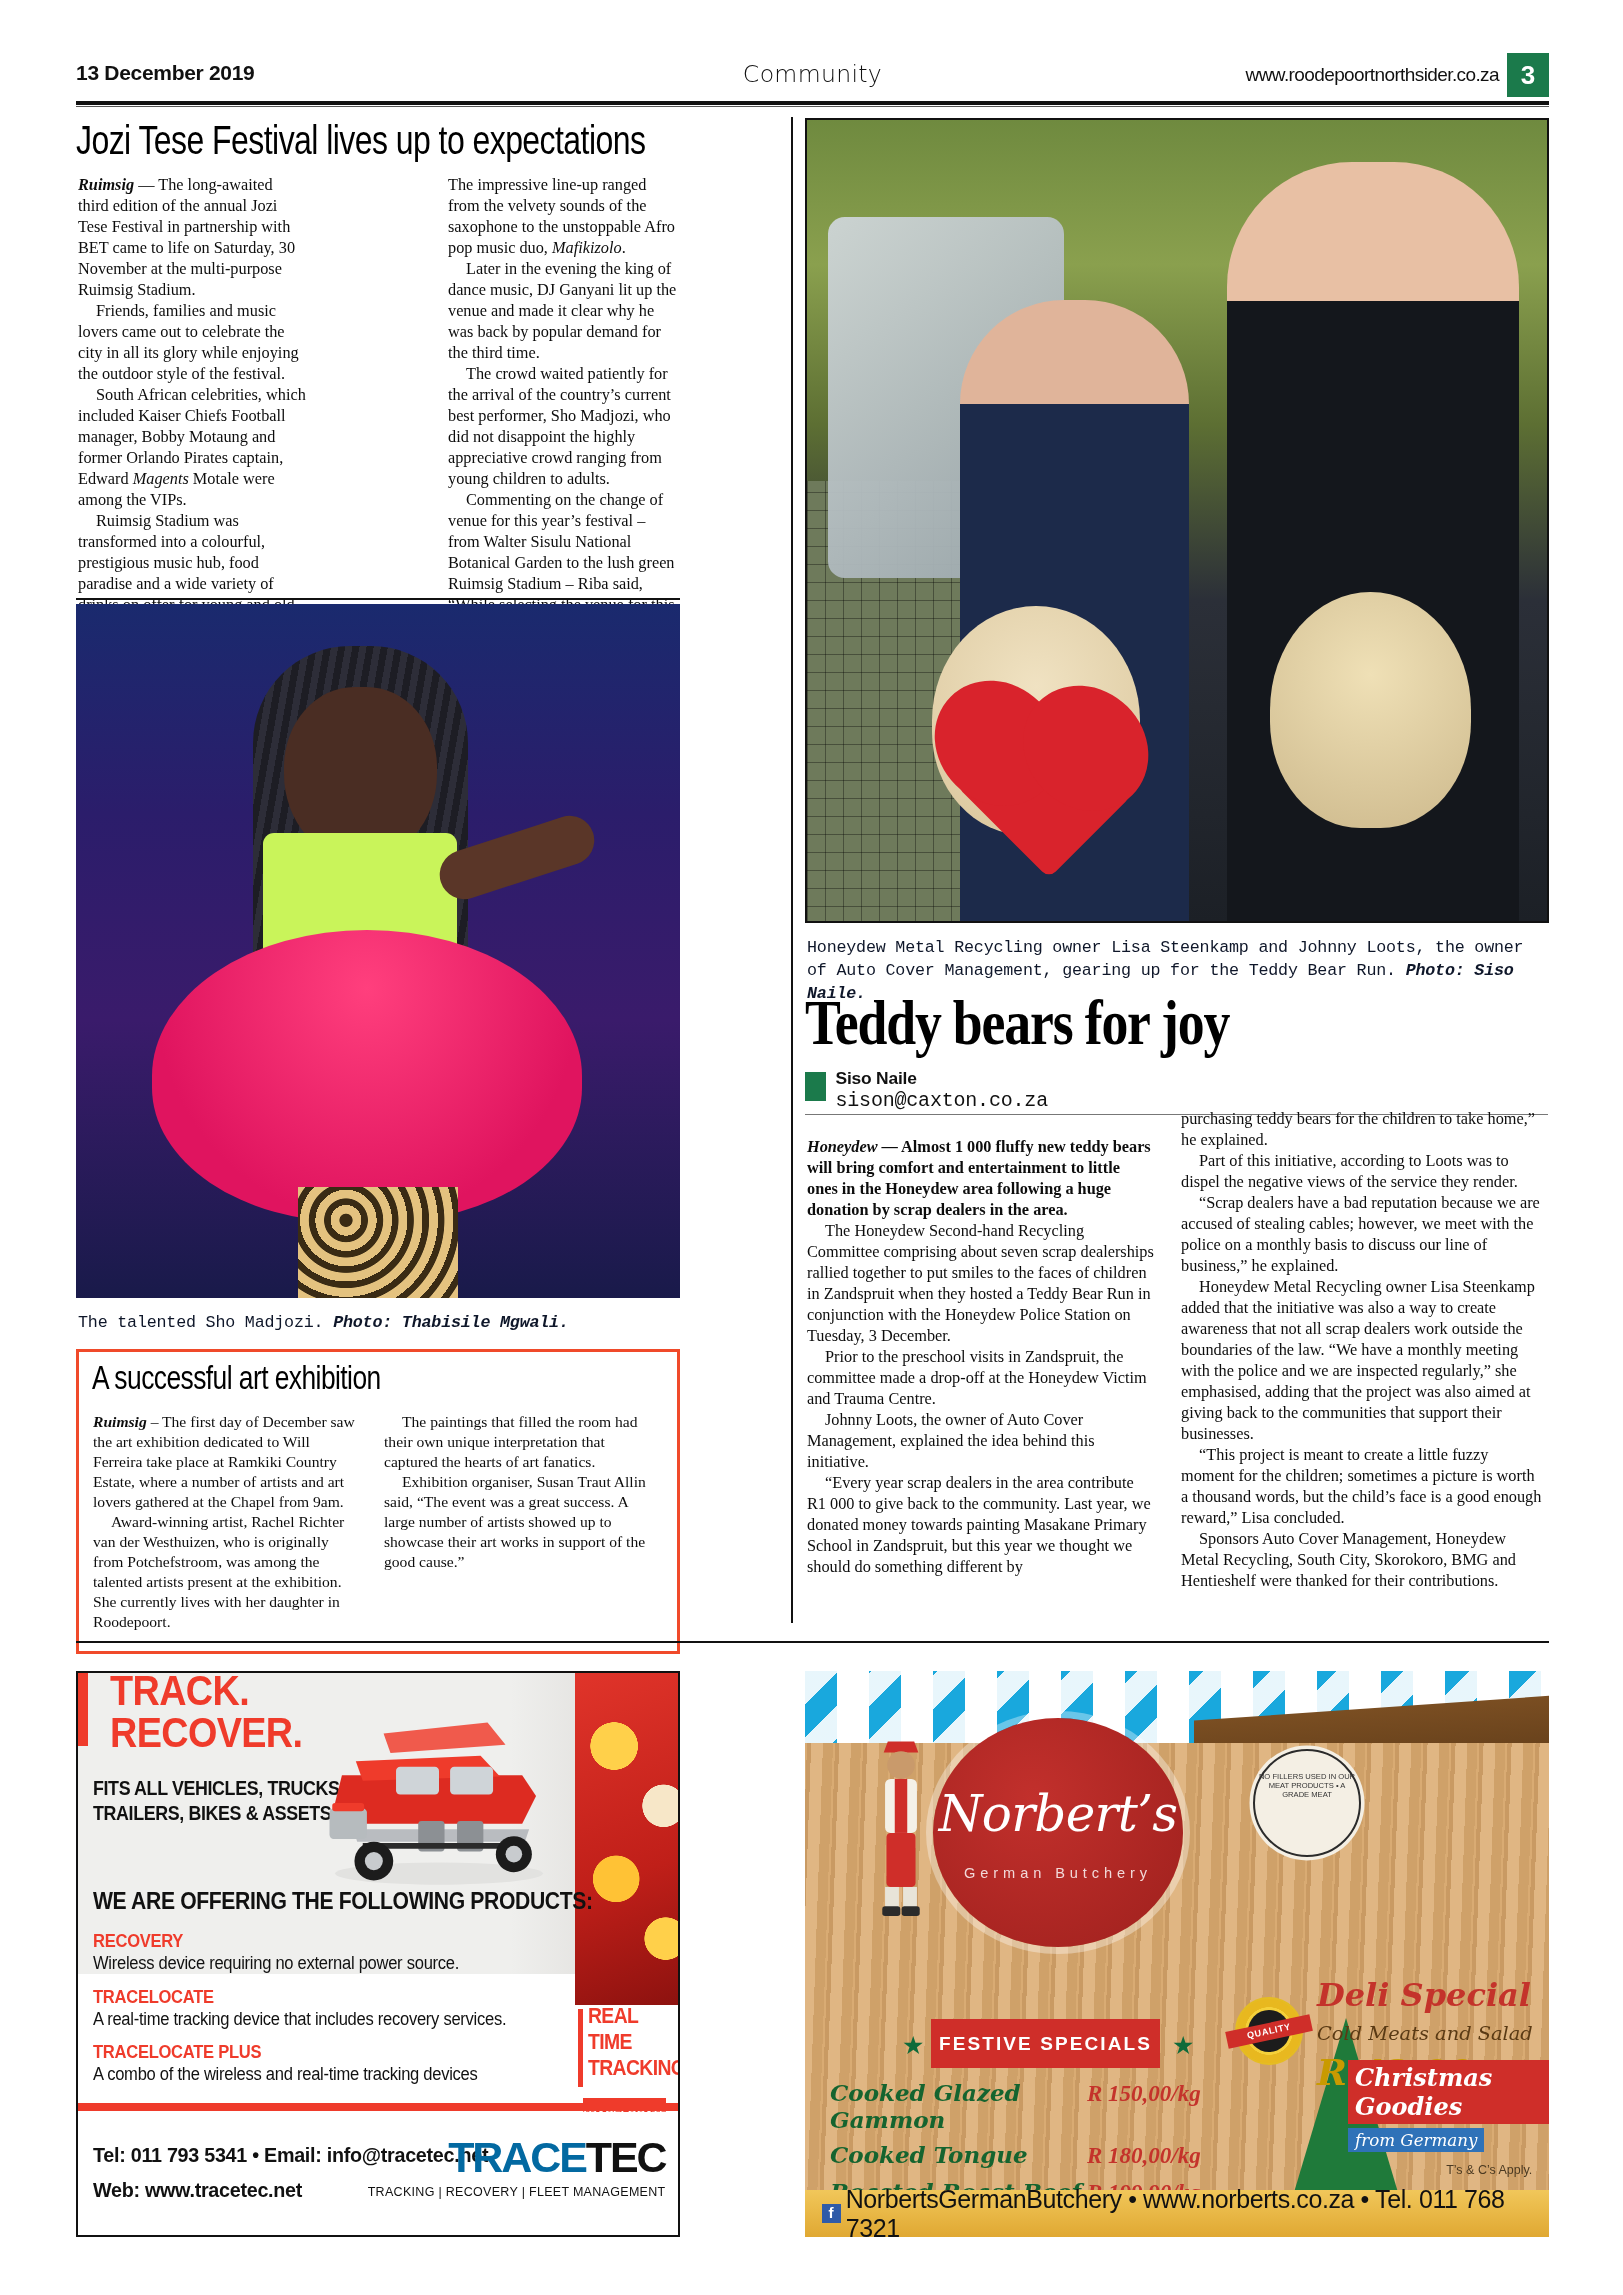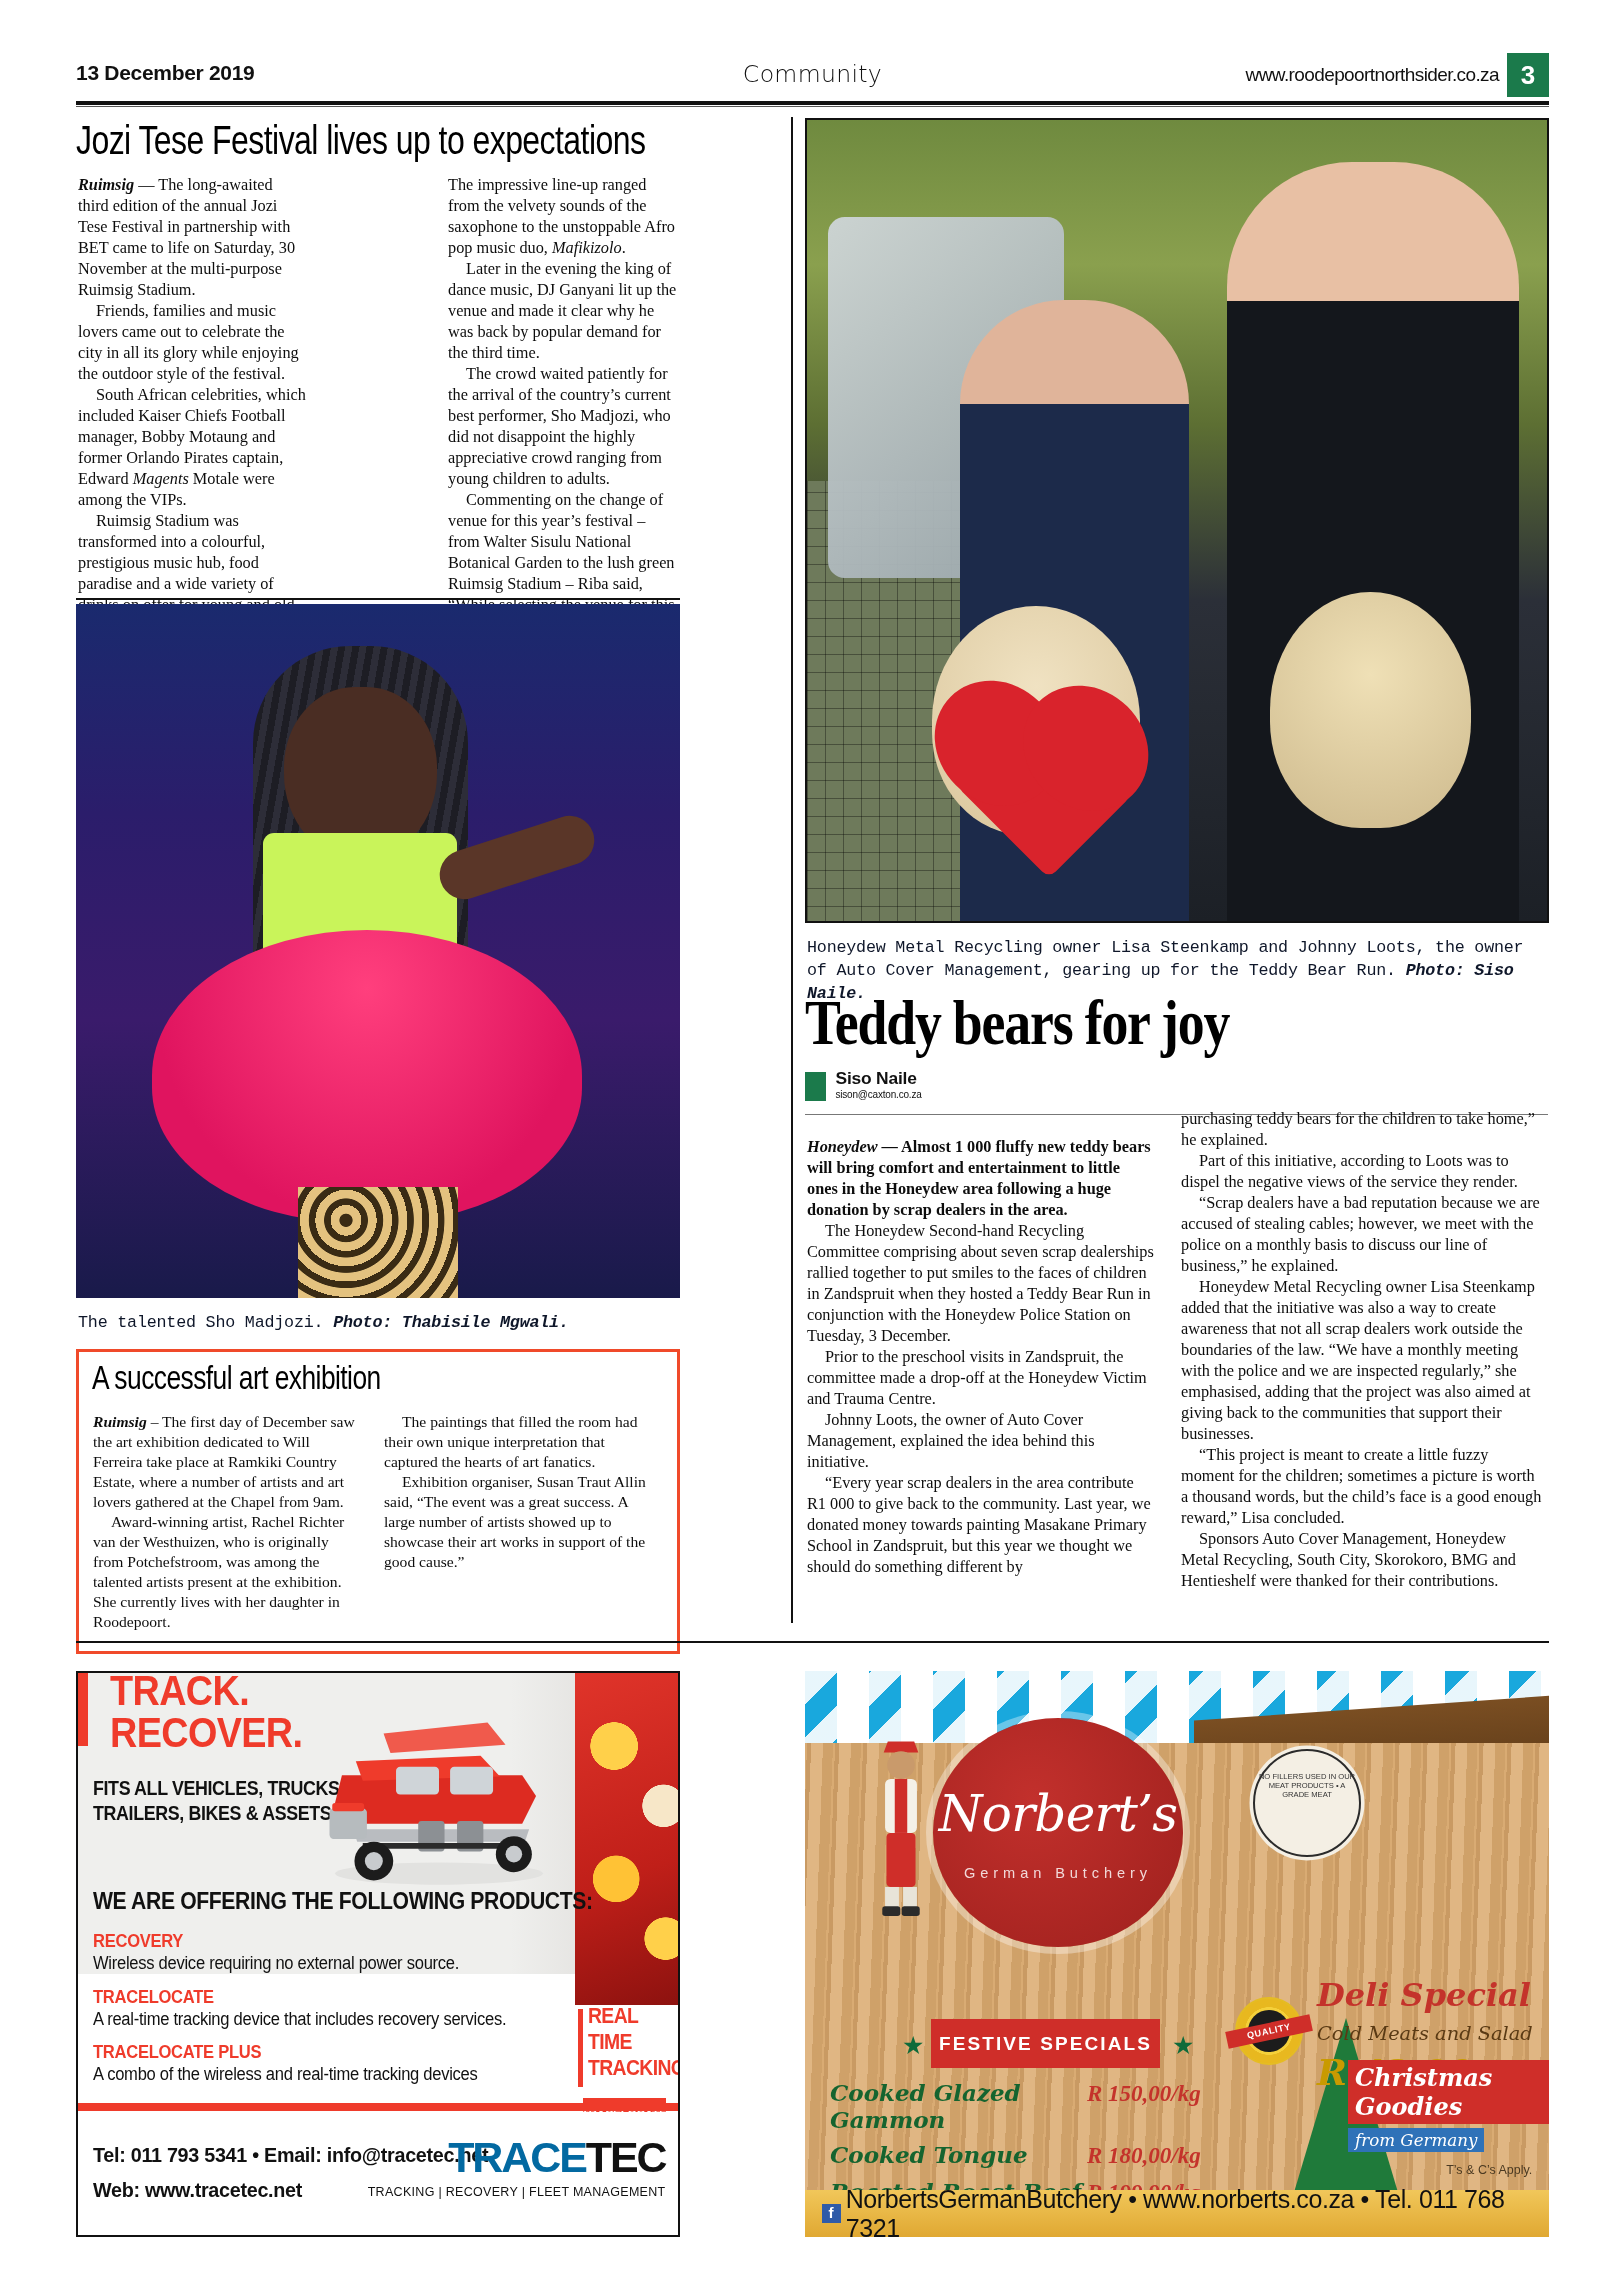--- a/index.html
+++ b/index.html
@@ -72,21 +72,21 @@
   .tt-logo-main .k{color:#111;}
   .tt-logo-sub{font-family:"Liberation Sans",sans-serif;font-size:12.5px;color:#111;letter-spacing:0.3px;margin-top:2.8px;}
 
   
   .photo-teddy{position:absolute;left:805px;top:118px;width:744px;height:805px;border:2.1px solid #111;box-sizing:border-box;overflow:hidden;}
   .cap-teddy{position:absolute;left:807px;top:936px;width:743px;}
   .a2-title{position:absolute;left:805px;top:986px;font-family:"Liberation Serif",serif;font-weight:bold;font-size:64px;letter-spacing:-1.4px;color:#000;transform:scaleX(0.84);transform-origin:left center;white-space:nowrap;}
   .byline{position:absolute;left:805px;top:1068px;width:743px;}
   .by-sq{position:absolute;left:0;top:4.2px;width:21px;height:29px;background:#1b7a4b;}
   .by-name{position:absolute;left:30.5px;top:0;font-family:"Liberation Sans",sans-serif;font-weight:bold;font-size:17.4px;color:#111;letter-spacing:-0.2px;}
-  .by-mail{position:absolute;left:30.5px;top:21px;font-family:Liberation Sans, sans-serif;font-size:10px;color:#111;letter-spacing:-0.2px;}
+  .by-mail{position:absolute;left:30.5px;top:21px;font-family:Liberation Mono, monospace;font-size:20px;color:#111;letter-spacing:-0.2px;}
   .by-rule{position:absolute;left:0;top:46px;width:743px;height:1.4px;background:#777;}
   .a2-c1{position:absolute;left:807px;top:1136px;width:347px;}
   .a2-c2{position:absolute;left:1181px;top:1108px;width:361px;}
   .vline{position:absolute;left:791px;top:117px;width:2.1px;height:1506px;background:#111;}
   .hline-bottom{position:absolute;left:76px;top:1641px;width:1473px;height:2.1px;background:#111;}
 
   
   .ad-nb{position:absolute;left:805px;top:1671px;width:744px;height:566px;overflow:hidden;background:#bdd9e7;}
   .nb-bav{position:absolute;left:0;top:0;width:100%;height:104px;background:
      repeating-linear-gradient(90deg,#19a8dd 0 32px,#ffffff 32px 64px);}

